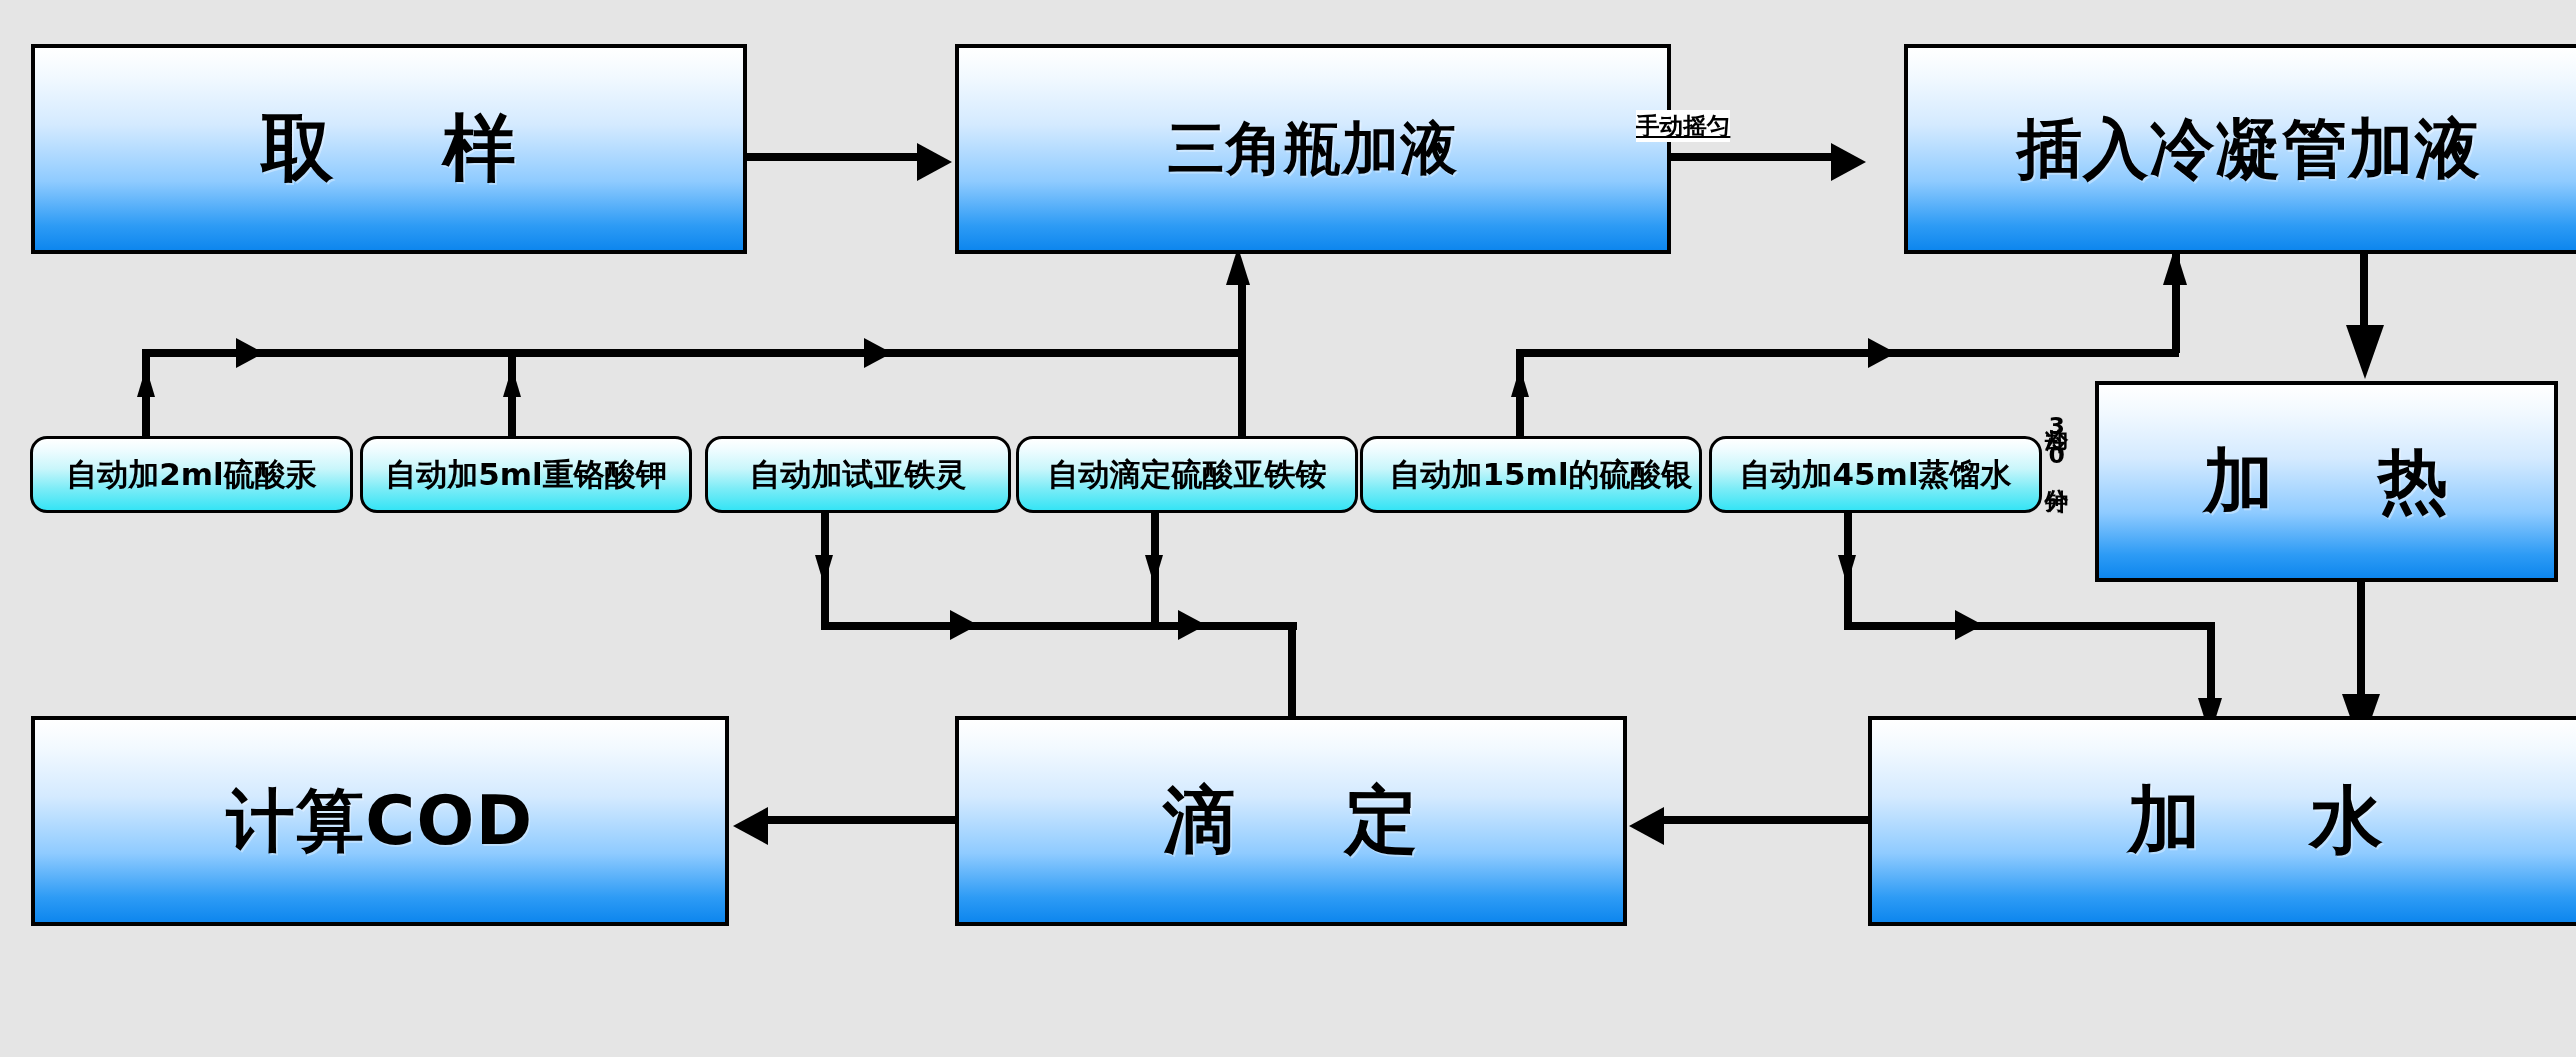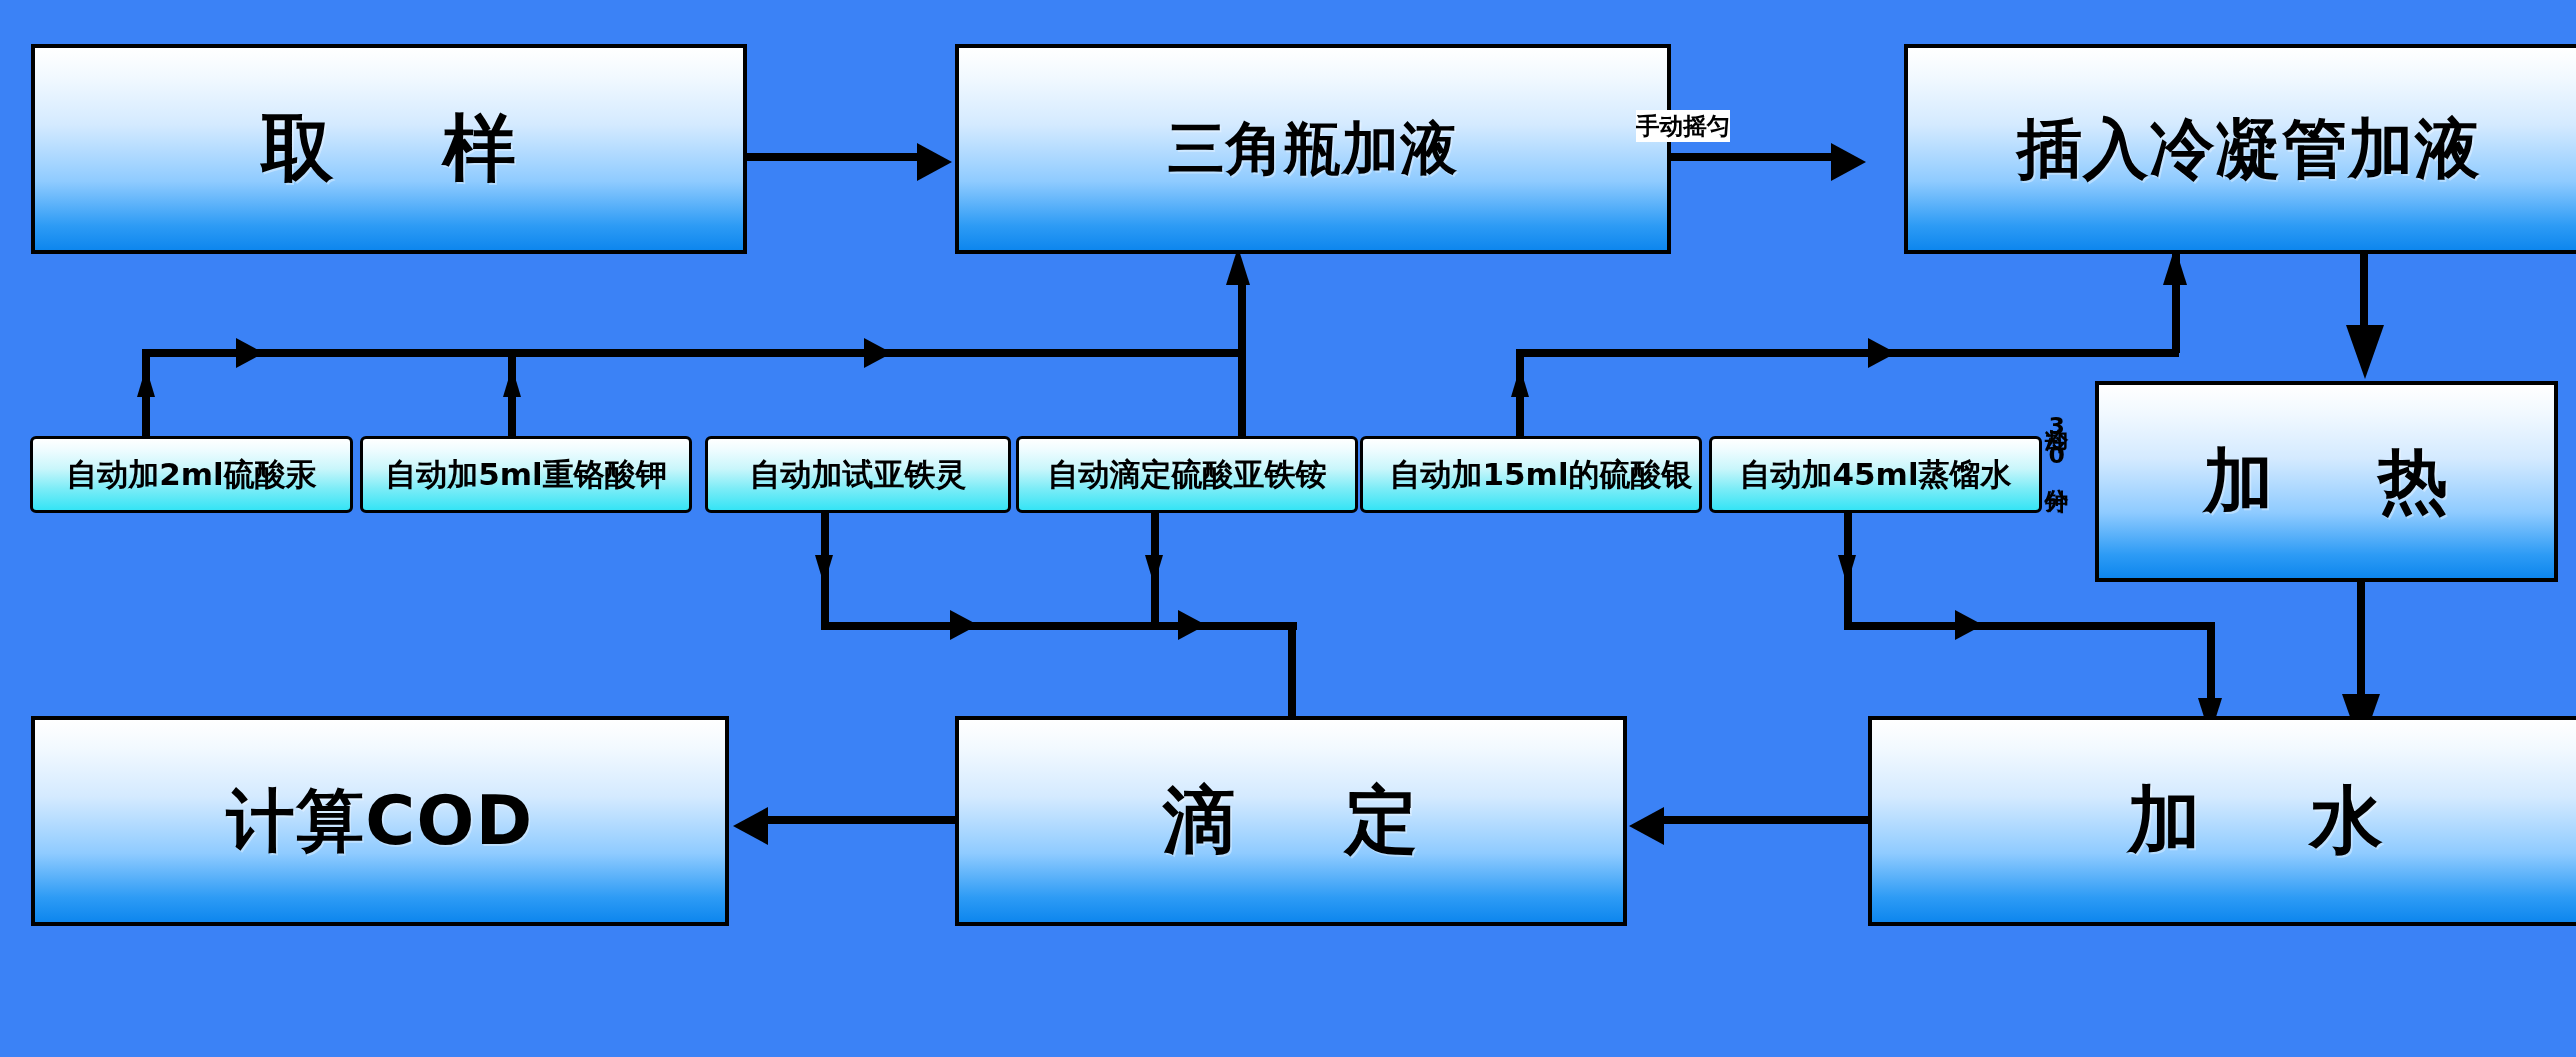--- a/index.html
+++ b/index.html
@@ -4,21 +4,21 @@
 <style>
   html,body{margin:0;padding:0;background:#ffffff;}
   body{
     font-family:"DejaVu Sans","Liberation Sans",sans-serif;
     -webkit-font-smoothing:antialiased;
   }
   #stage{
     position:relative;
     width:2576px;
     height:1058px;
-    background:#3b82f6;
+    background:#e5e5e5;
     overflow:hidden;
   }
 
   
   .pbox{
     position:absolute;
     box-sizing:border-box;
     border:4.4px solid #000000;
     background:linear-gradient(to bottom,#ffffff 0%,#f2f9ff 14%,#d4eaff 38%,#8fcbff 66%,#2d9bf5 88%,#0d86ee 100%);
     display:flex;
@@ -30,21 +30,21 @@
     text-shadow:1.7px 1.7px 0 rgba(255,255,255,.35);
     z-index:3;
   }
   .pbox span{display:block;white-space:pre;}
 
   
   .rbox{
     position:absolute;
     box-sizing:border-box;
     border:3.5px solid #000000;
-    border-radius:6px;
+    border-radius:17px;
     background:linear-gradient(to bottom,#ffffff 0%,#eefcff 16%,#c9f6fb 42%,#7cecf7 70%,#35e4f5 100%);
     display:flex;
     align-items:center;
     justify-content:center;
     color:#000000;
     font-weight:700;
     font-size:31px;
     white-space:nowrap;
     z-index:3;
   }
@@ -65,20 +65,21 @@
 
   
   .elabel{
     position:absolute;
     font-size:23.6px;
     font-weight:700;
     color:#000000;
     white-space:nowrap;
     background:#ffffff;
     z-index:4;
+    text-decoration:underline;
   }
   .vlabel{
     position:absolute;
     font-size:23.6px;
     font-weight:700;
     color:#000000;
     white-space:nowrap;
     writing-mode:vertical-rl;
     text-orientation:upright;
     letter-spacing:0.9px;

